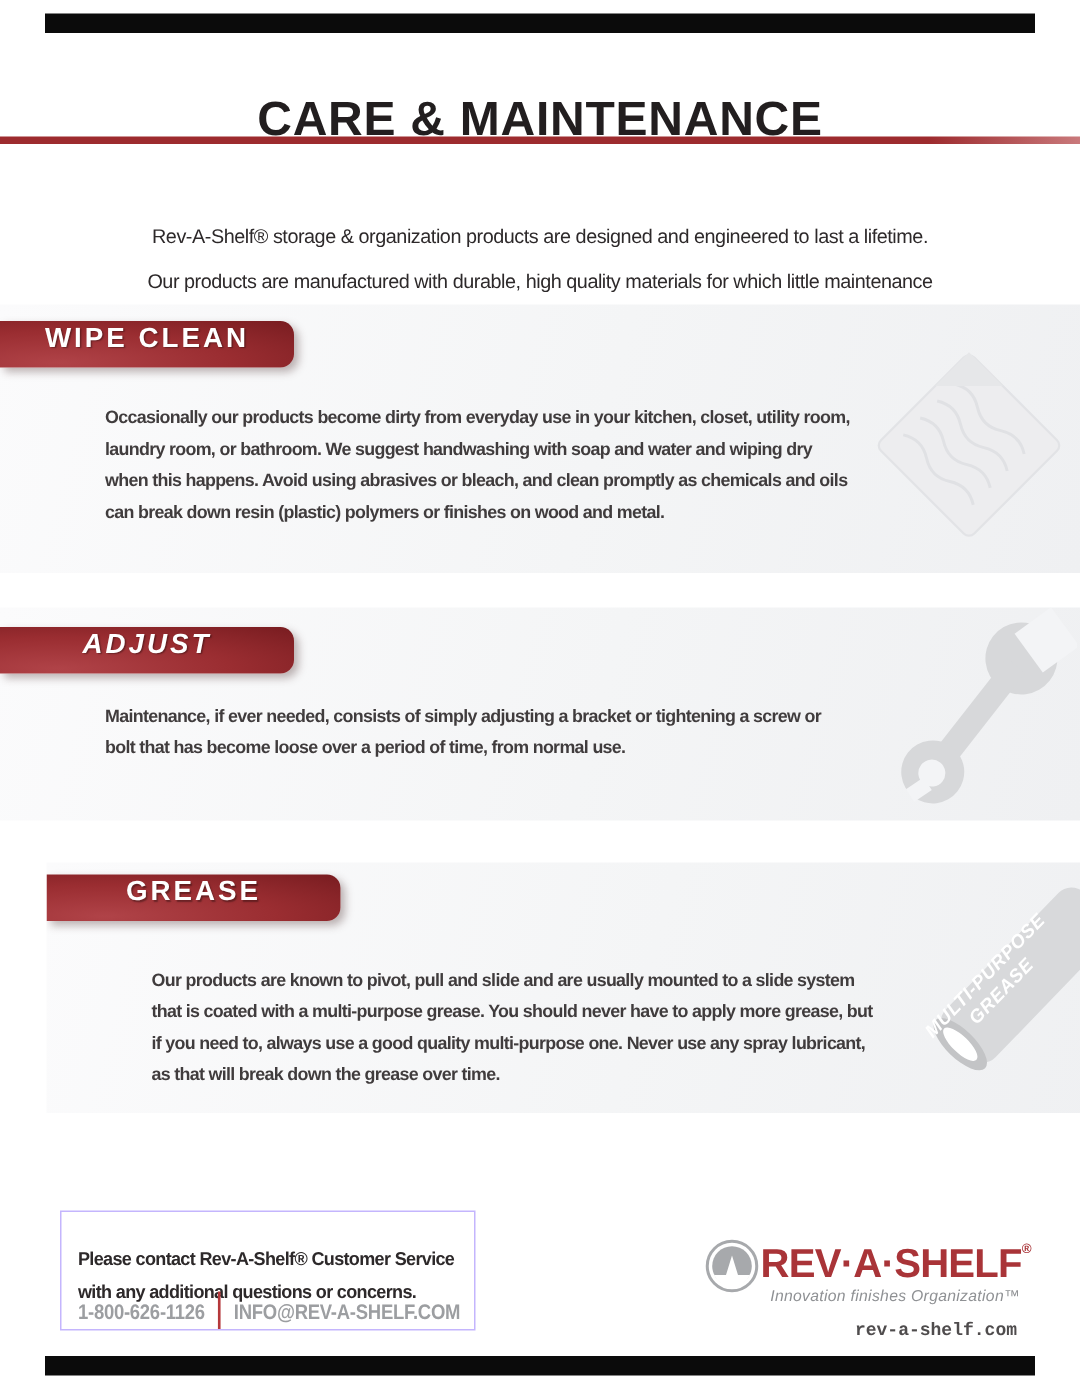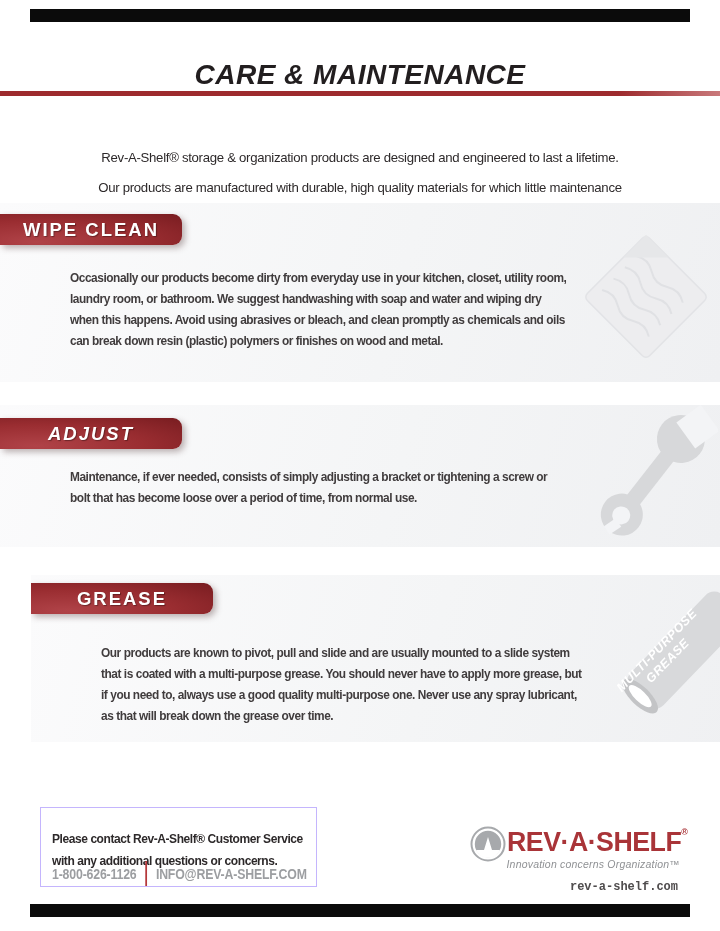--- a/index.html
+++ b/index.html
@@ -2,35 +2,35 @@
 <html><head>
 <meta charset="utf-8">
 <style>
   html,body{margin:0;padding:0;background:#fff;}
   .page{position:relative;width:720px;height:931px;background:#ffffff;overflow:hidden;
         font-family:"Liberation Sans",sans-serif;}
   .bar{position:absolute;left:30px;width:660px;height:13px;background:#0b0b0b;}
   .bar.top{top:9px;}
   .bar.bottom{top:904px;}
   .title{position:absolute;top:40px;left:0;width:720px;text-align:center;
-         font-size:28px;font-weight:800;letter-spacing:.5px;color:#221e1f;font-style:italic;}
+         font-size:32px;font-weight:800;letter-spacing:.5px;color:#221e1f;}
   .red-rule{position:absolute;top:91px;left:0;width:720px;height:5px;
             background:linear-gradient(to right,#9d2b2e 0%,#9d2b2e 86%,#c9797b 100%);}
   .intro{position:absolute;top:110px;left:0;width:720px;text-align:center;
          font-size:13.2px;line-height:29.5px;letter-spacing:-.3px;color:#2d292a;
          white-space:pre;margin-top:33px;}
   .band{position:absolute;left:0;width:720px;overflow:hidden;
         background:linear-gradient(105deg,#fbfbfc 0%,#f4f5f6 55%,#eff0f2 100%);}
   .band.wipe{top:203px;height:179px;}
   .band.adjust{top:405px;height:142px;}
   .band.grease{top:575px;height:167px;margin-left:31px;}
-  .banner{position:absolute;left:0;width:182px;height:31px;border-radius:0 9px 9px 0;
+  .banner{position:absolute;left:0;width:196px;height:31px;border-radius:0 9px 9px 0;
           background:radial-gradient(140% 160% at 20% 90%,#b04348 0%,#9a2d31 42%,#7a1d21 78%,#641317 100%);
           box-shadow:3px 3px 6px rgba(70,40,40,.35);
-          display:flex;align-items:center;justify-content:center;
+          display:flex;justify-content:center;
           color:#ffffff;font-size:18.5px;font-weight:700;letter-spacing:2px;
           text-shadow:1px 1px 1px rgba(0,0,0,.35);}
   .band.wipe .banner{top:11px;}
   .band.adjust .banner{top:13px;font-style:italic;}
   .band.grease .banner{top:8px;}
   .para{position:absolute;left:70px;font-size:11.9px;font-weight:700;letter-spacing:-.45px;
         line-height:21px;color:#403c3d;white-space:pre;}
   .band.wipe .para{top:53px;}
   .band.adjust .para{top:50px;}
   .band.grease .para{top:56px;}
@@ -141,19 +141,19 @@
     </div>
   </div>
 
   <div class="logo-block">
     <svg class="logo-circle" width="36" height="36" viewBox="0 0 36 36">
       <circle cx="18" cy="18" r="16.5" fill="none" stroke="#a7a9ac" stroke-width="2"></circle>
       <circle cx="18" cy="18" r="13.2" fill="#a7a9ac"></circle>
       <path d="M6 24 L14 24 L18 11 L22 24 L30 24 A13.2 13.2 0 0 1 6 24 Z" fill="#ffffff"></path>
     </svg>
     <div class="logo-word"><span>REV·A·SHELF</span><span class="logo-reg">®</span></div>
-    <div class="logo-tagline">Innovation concerns Organization™</div>
+    <div class="logo-tagline">Innovation finishes Organization™</div>
     <div class="site-url">rev-a-shelf.com</div>
   </div>
 
   <div class="bar bottom"></div>
 
 </div>
 
 </body></html>

